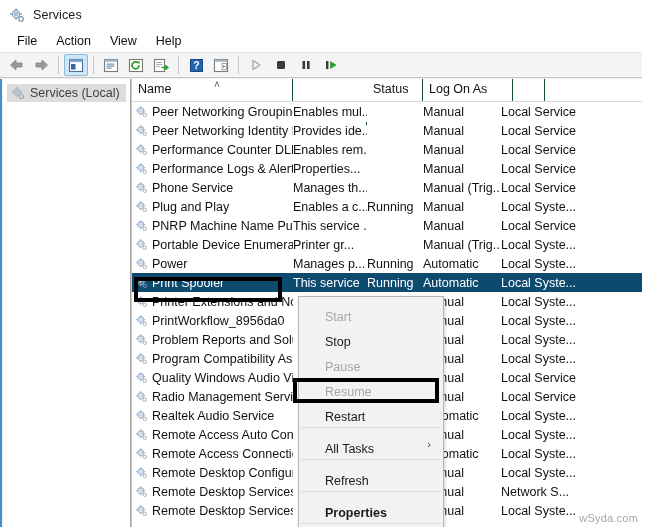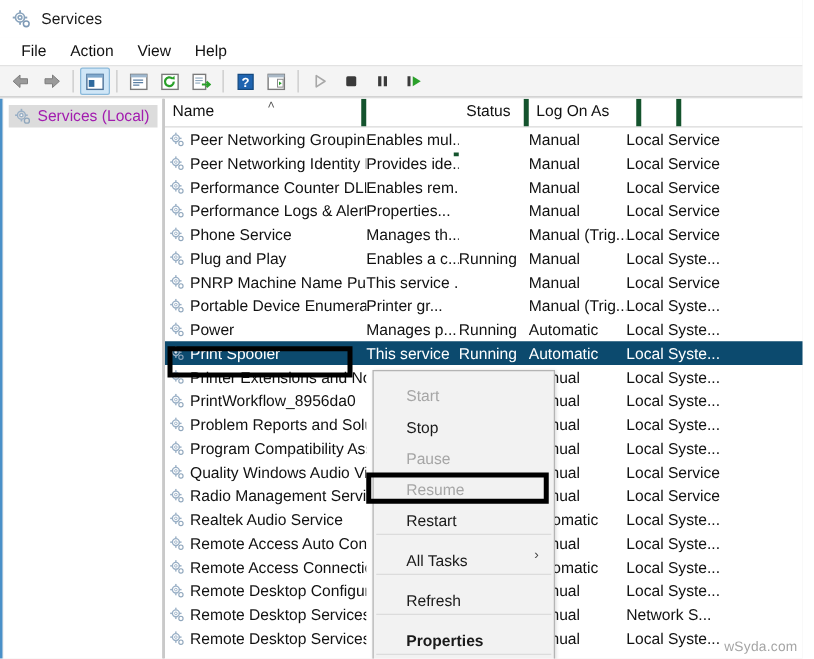--- a/index.html
+++ b/index.html
@@ -96,21 +96,21 @@
     border-right: 1px solid #a0a0a0;
     padding: 5px 0 0 0;
   }
   .tree-item {
     display: flex; align-items: center;
     gap: 5px;
     margin: 0 4px;
     padding: 2px 6px 2px 4px;
     background: #dcdcdc;
     font-size: 12.5px;
-    color: #a21caf;
+    color: #404040;
     width: fit-content;
   }
 
   
   .listview {
     flex: 1;
     background: #ffffff;
     border-left: 1px solid #c9c9c9;
     position: relative;
     overflow: hidden;
@@ -119,21 +119,21 @@
     display: flex;
     height: 23px;
     background: #ffffff;
     border-bottom: 1px solid #d9d9d9;
     position: relative;
   }
   .lv-header .hcell {
     font-size: 12.5px;
     color: #111;
     padding: 3px 0 0 6px;
-    border-right: 4px solid #14532d;
+    border-right: 1px solid #14532d;
     position: relative;
     white-space: nowrap;
     overflow: hidden;
   }
   .sort-arrow {
     position: absolute;
     left: 82px; top: 1px;
     font-size: 10px; color: #555;
     line-height: 10px;
   }

